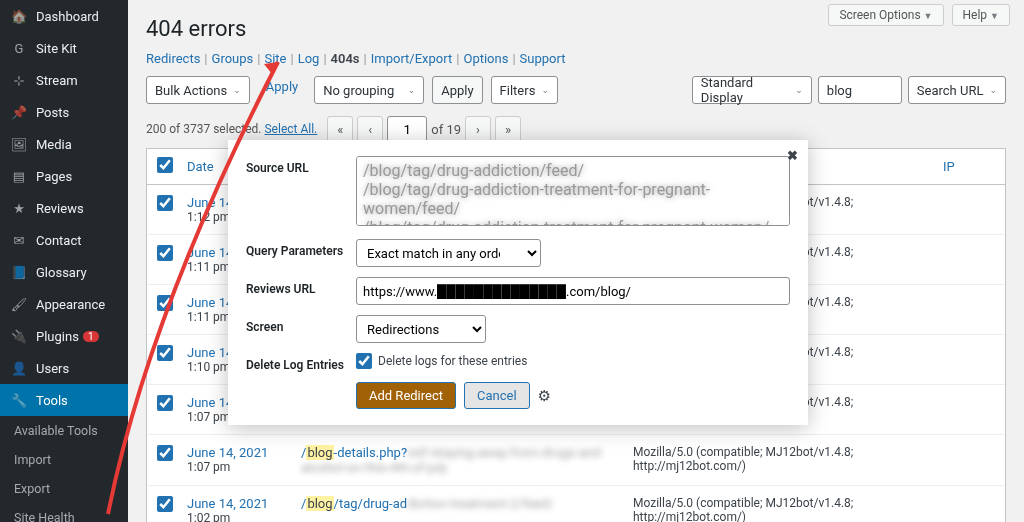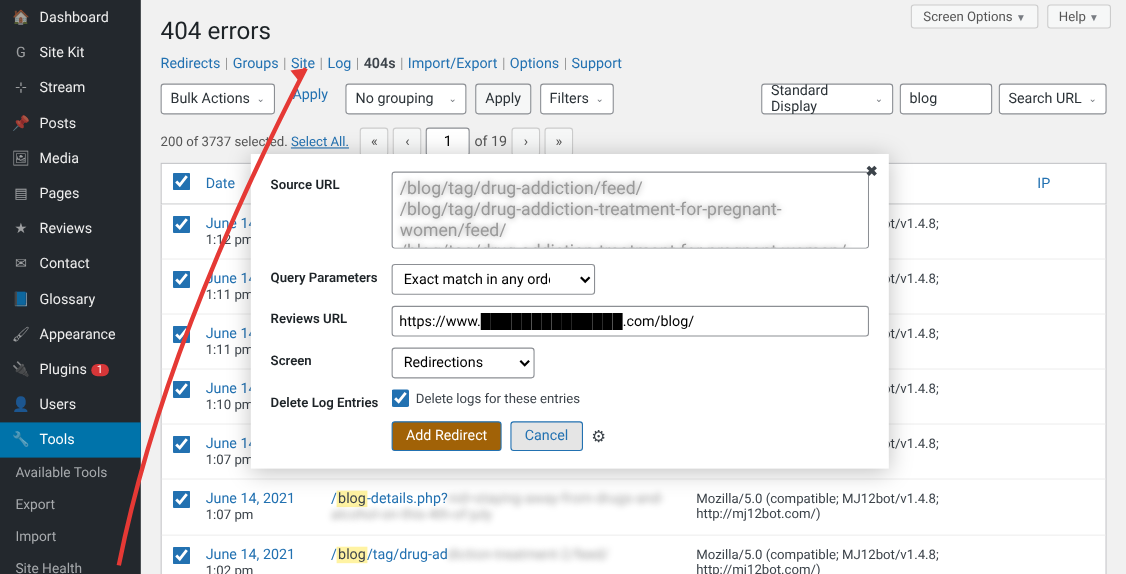--- a/index.html
+++ b/index.html
@@ -114,22 +114,22 @@
     </div>
     <div class="item">
       <span class="ico">👤</span>
       <span>Users</span>
     </div>
     <div class="item active">
       <span class="ico">🔧</span>
       <span>Tools</span>
     </div>
     <div class="item sub">Available Tools</div>
+    <div class="item sub">Import</div>
     <div class="item sub">Export</div>
-    <div class="item sub">Import</div>
     <div class="item sub">Site Health</div>
   </div>
 
 <div class="main">
   <div class="topbtns">
     <div class="scrbtn"><span>Screen Options</span> <span class="caret">▼</span></div>
     <div class="scrbtn"><span>Help</span> <span class="caret">▼</span></div>
   </div>
   <h1 class="title">404 errors</h1>
   <div class="subnav" id="subnav"><a href="#">Redirects</a><span class="sep">|</span><a href="#">Groups</a><span class="sep">|</span><a href="#">Site</a><span class="sep">|</span><a href="#">Log</a><span class="sep">|</span><span class="cur">404s</span><span class="sep">|</span><a href="#">Import/Export</a><span class="sep">|</span><a href="#">Options</a><span class="sep">|</span><a href="#">Support</a></div>

